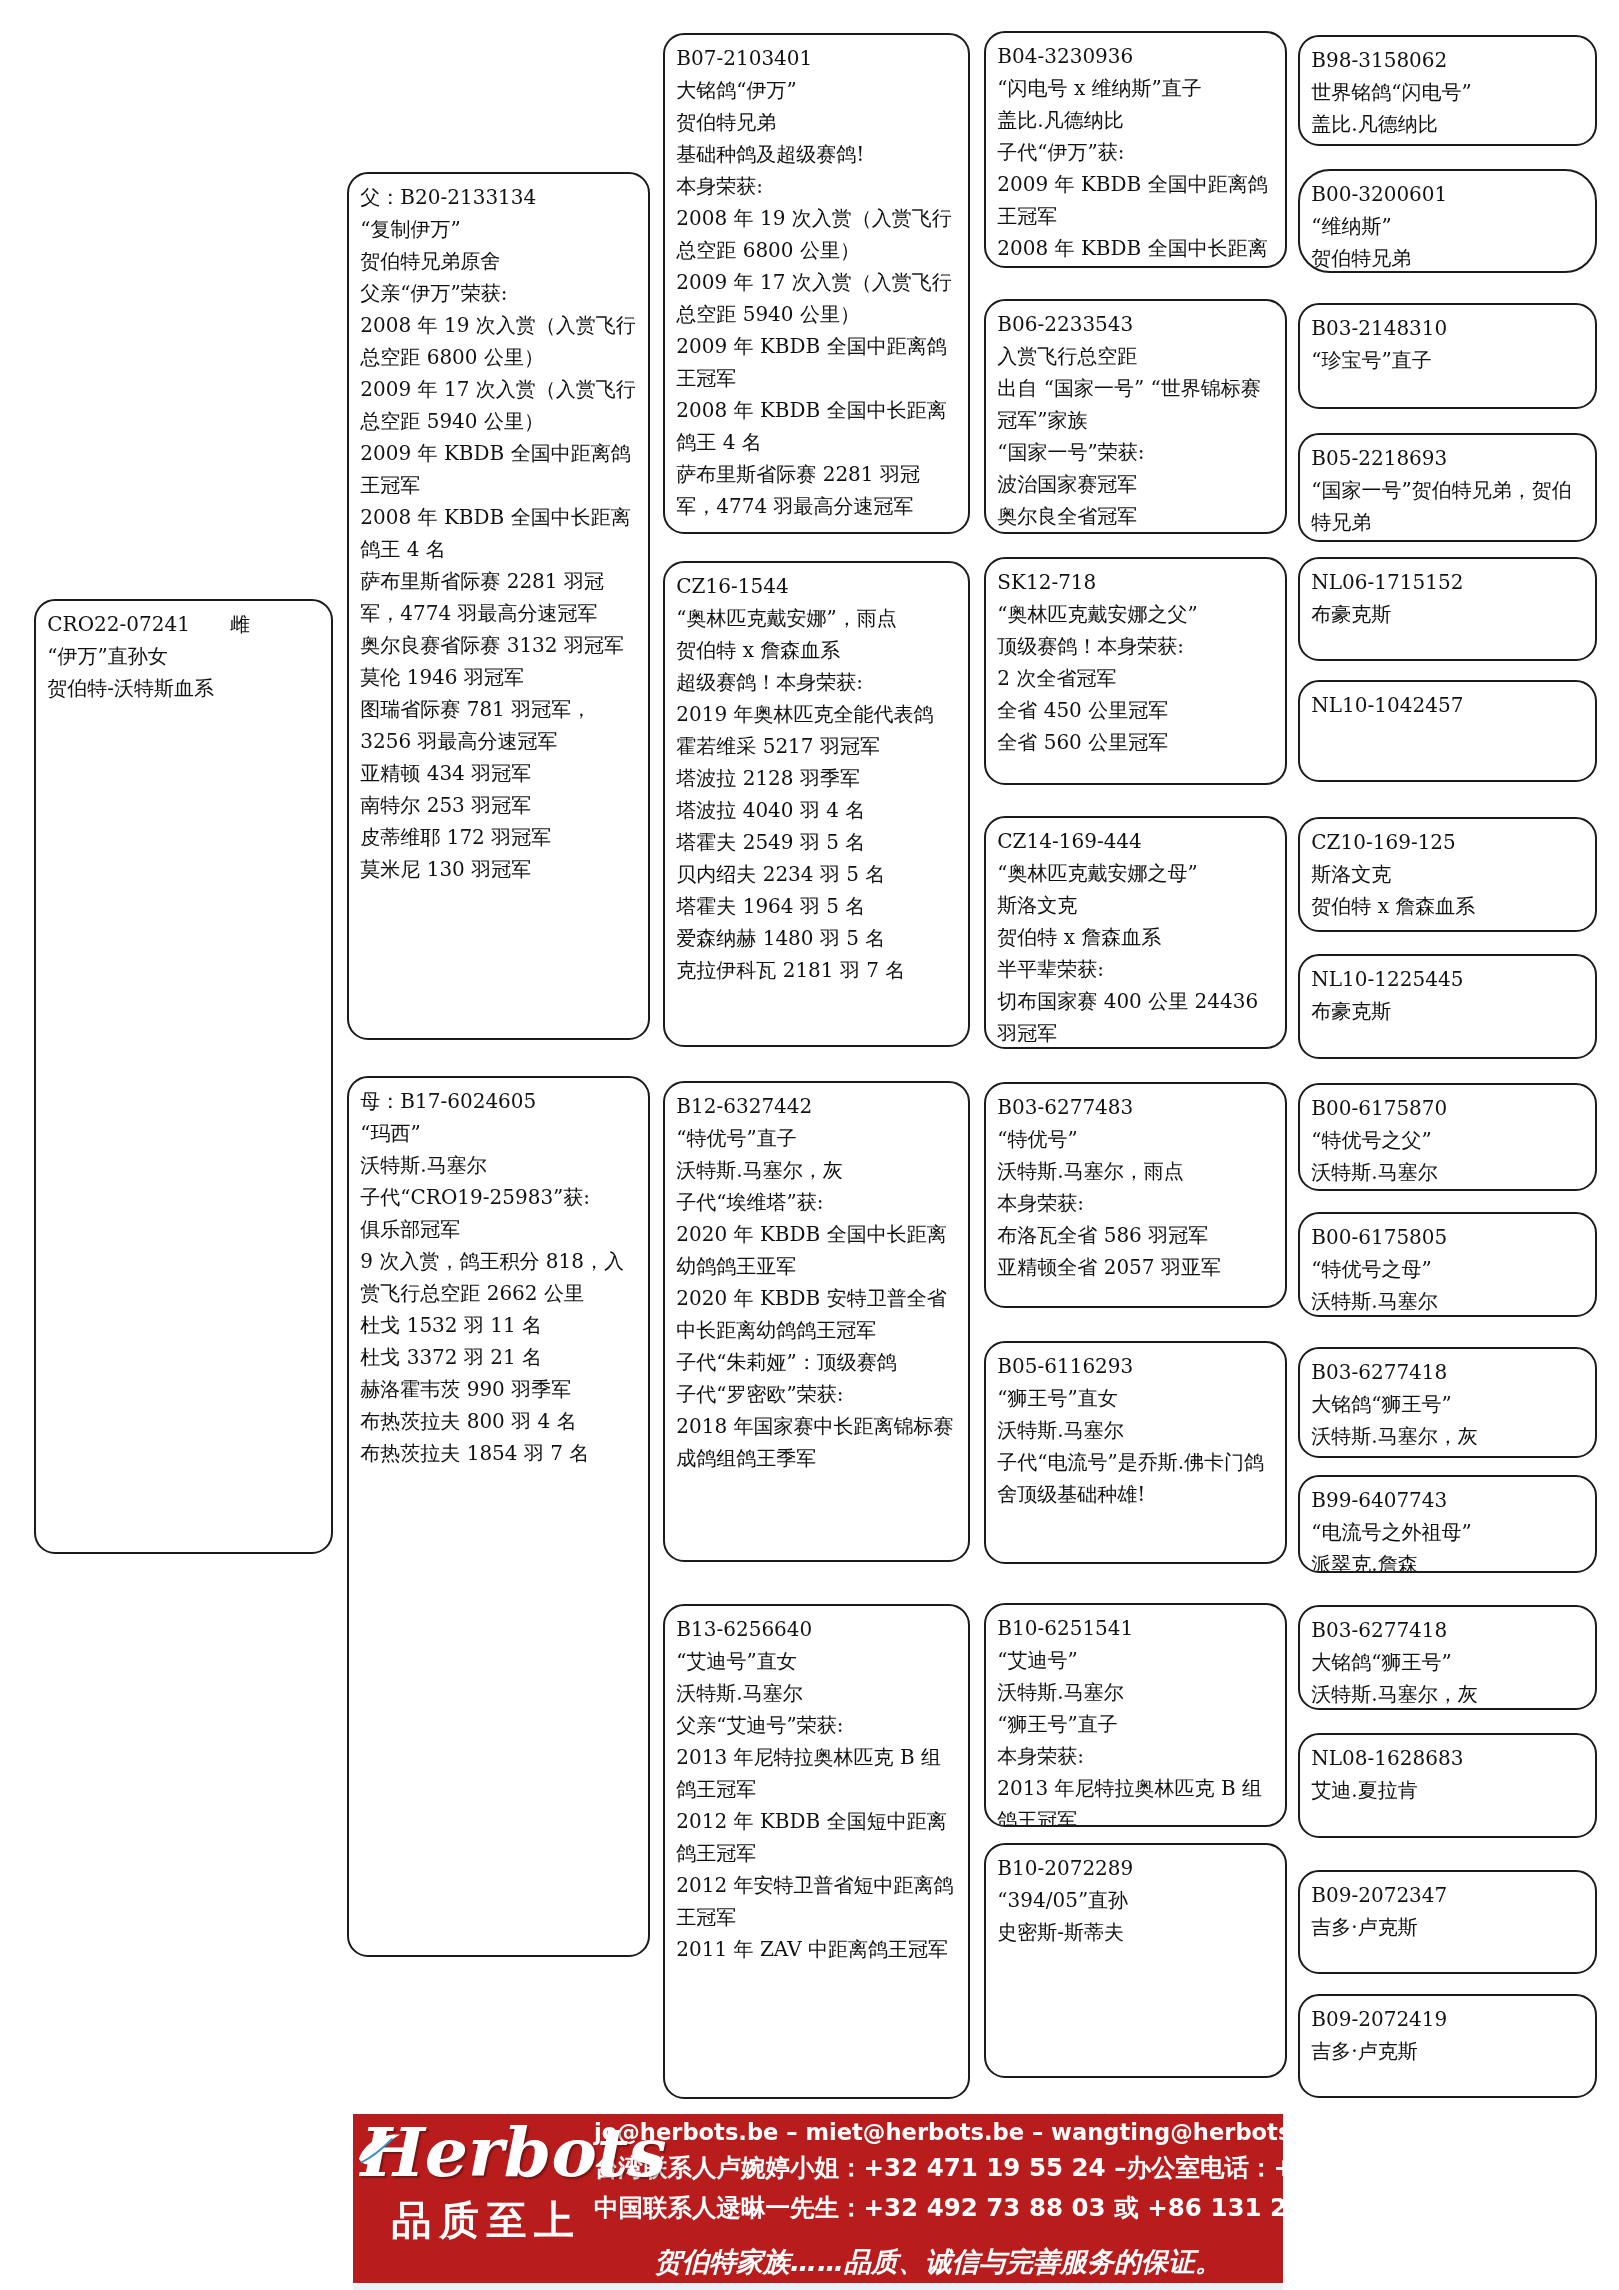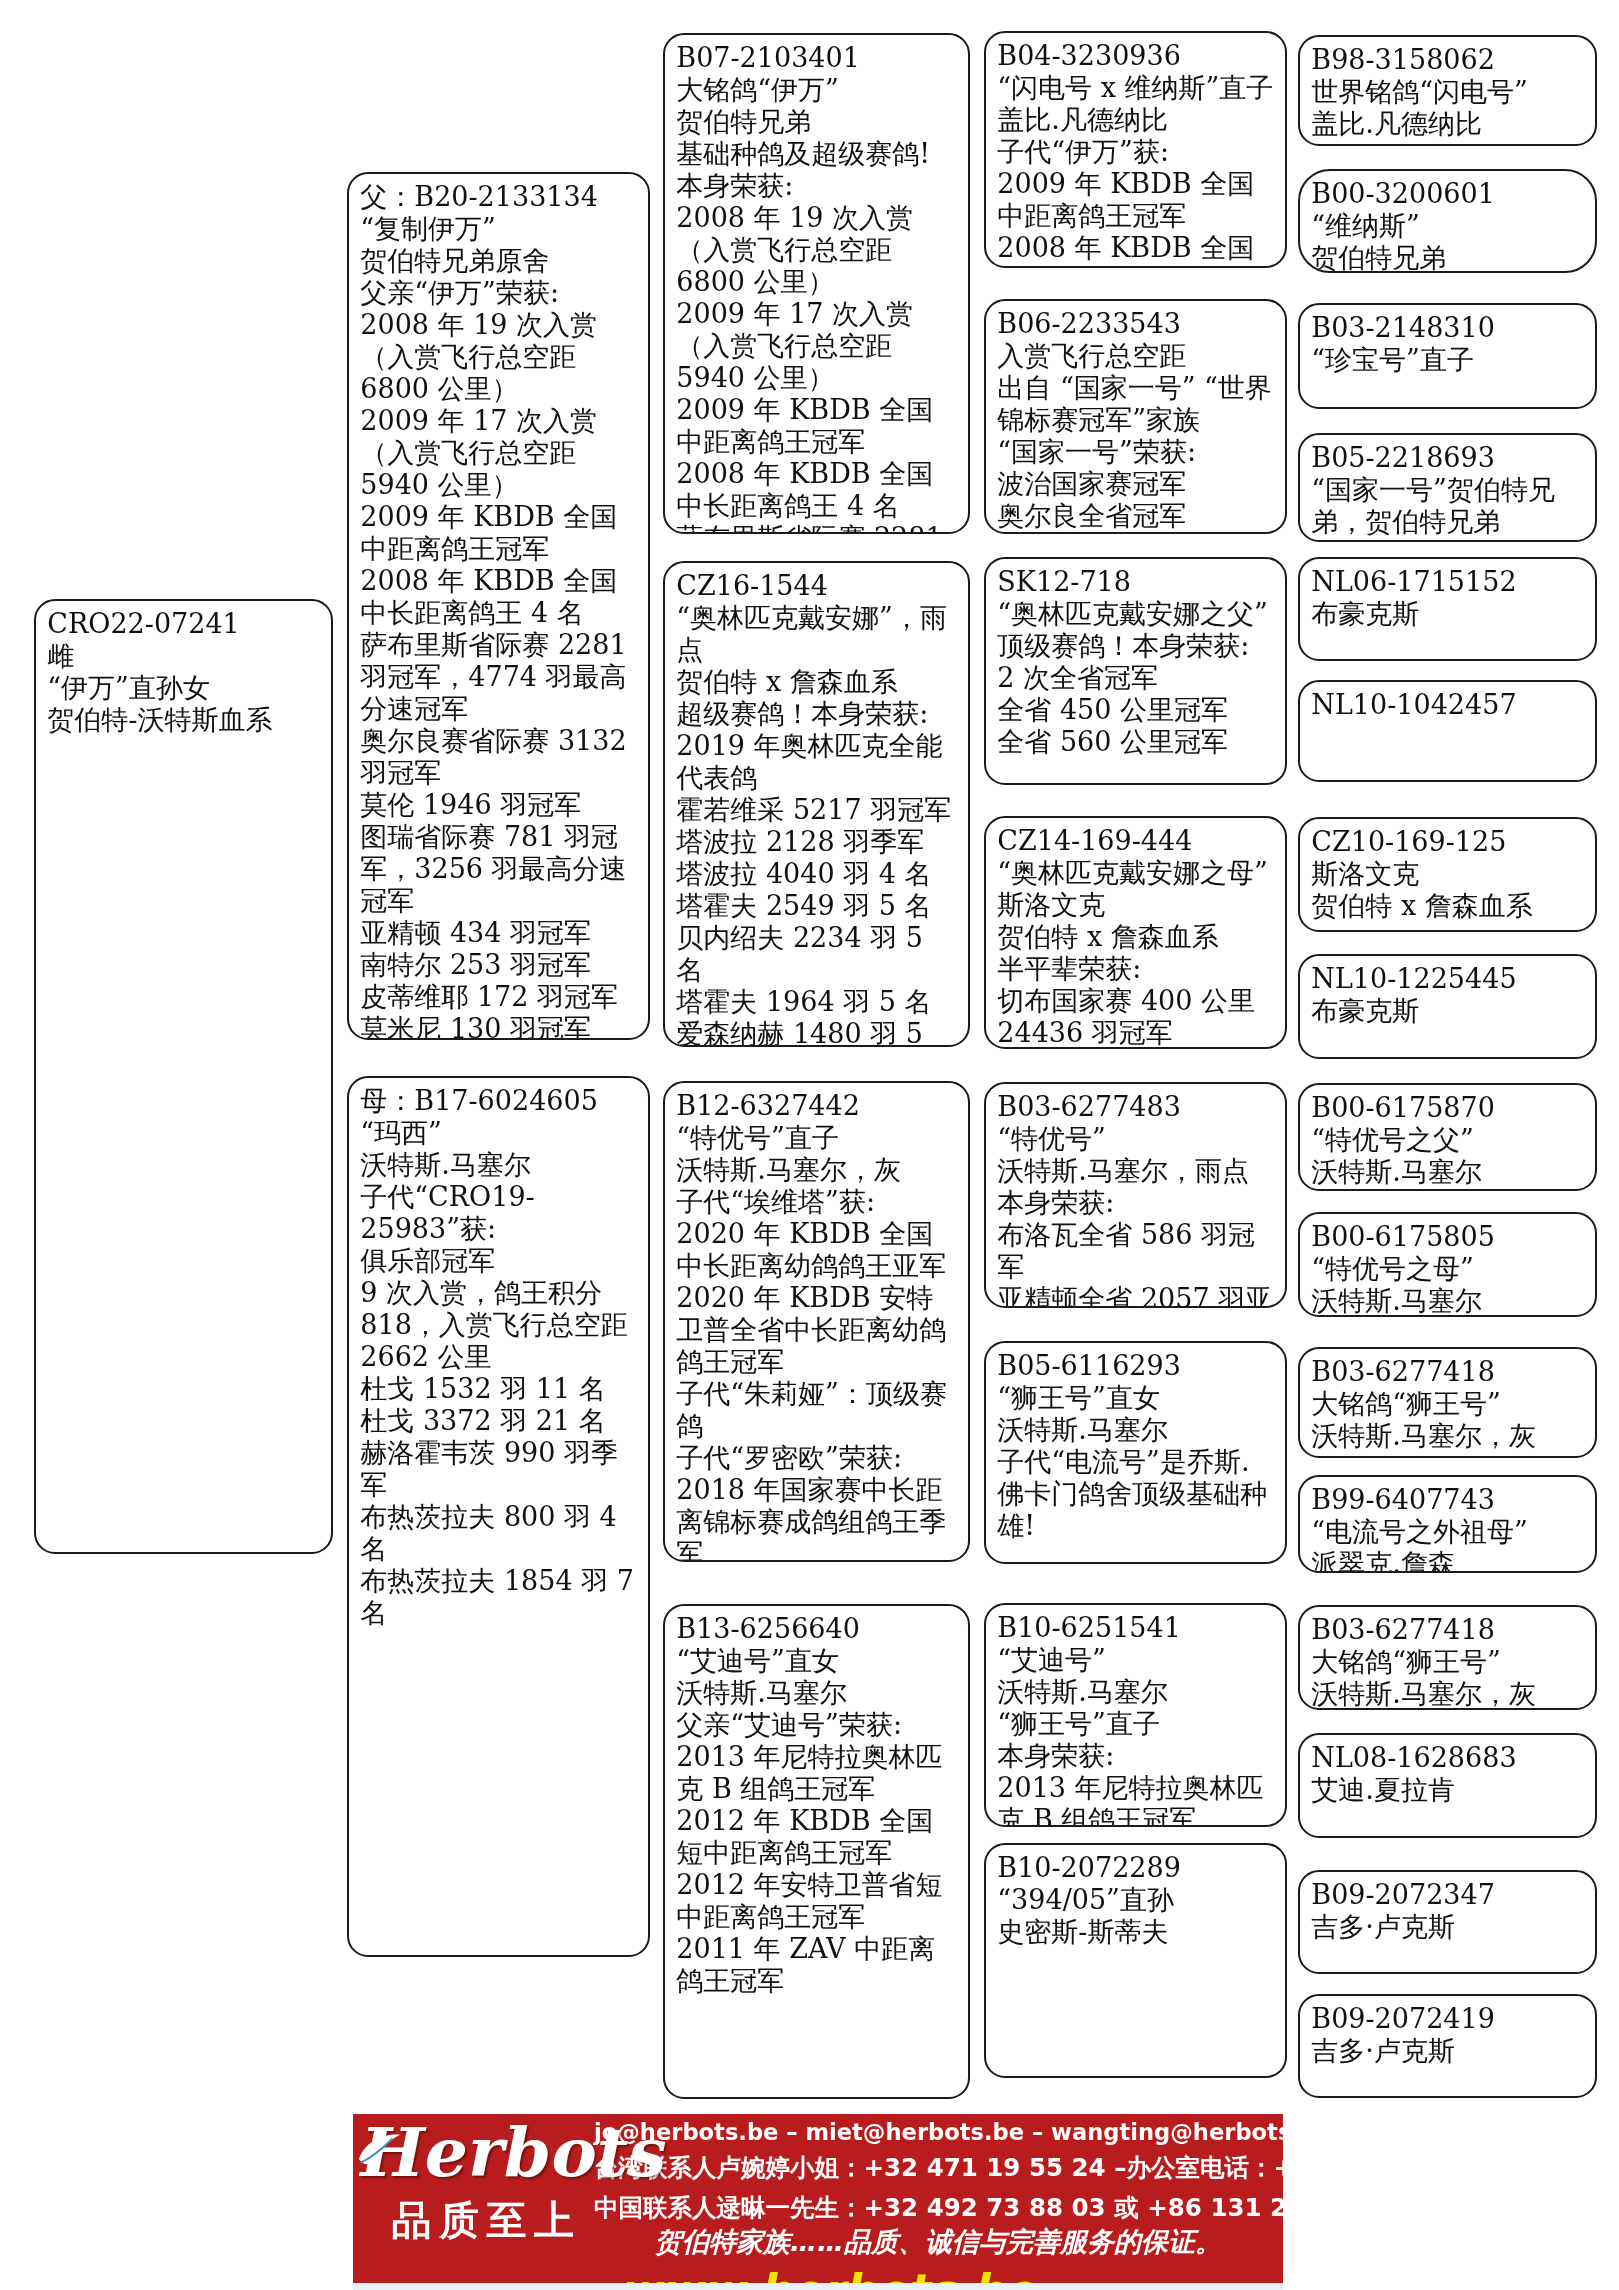--- a/index.html
+++ b/index.html
@@ -2,21 +2,21 @@
 <html style="font-size:15px"><head>
 <meta charset="utf-8">
 <style>
   html,body{margin:0;padding:0;}
   body{
     width:1620px;height:2290px;position:relative;background:#ffffff;
     font-family:"DejaVu Serif","Liberation Serif",serif;color:#111;
   }
   .box{
     position:absolute;background:#fff;border:2.8px solid #1b1b1b;border-radius:21px;
-    padding:6.6px 11.3px;font-size:27px;line-height:32px;box-sizing:border-box;overflow:hidden;
+    padding:6.6px 11.3px;font-size:20px;line-height:32px;box-sizing:border-box;overflow:hidden;
   }
   .box .line{min-height:32px;word-break:break-word;}
   .box .line.blank{height:32px;}
   
   #b-subject{left:34px;top:599px;width:299px;height:955px;}
   
   #b-father{left:347px;top:172px;width:303px;height:868px;}
   #b-mother{left:347px;top:1076px;width:303px;height:881px;}
   
   #b-g2-b07{left:663px;top:33px;width:307px;height:501px;}
@@ -60,21 +60,21 @@
   .brand{
     font-family:"DejaVu Serif","Liberation Serif",serif;
     font-size:68px;line-height:73px;font-weight:bold;font-style:italic;
     text-shadow:1.9px 1.9px 1.9px rgba(0,0,0,.35);white-space:nowrap;
   }
   .feather{position:absolute;left:-5.6px;top:15px;}
   .slogan{font-size:40px;font-weight:bold;letter-spacing:7.5px;margin-top:3.8px;white-space:nowrap;}
   .right-col{margin-left:241px;text-align:center;padding-top:4.7px;}
   .emails{font-size:22.6px;font-weight:bold;white-space:nowrap;}
   .contact{font-size:24.5px;font-weight:bold;margin-top:6.6px;white-space:nowrap;}
-  .tagline{font-size:27px;font-weight:bold;font-style:italic;margin-top:0;white-space:nowrap;}
+  .tagline{font-size:27px;font-weight:bold;font-style:italic;margin-top:20px;white-space:nowrap;}
   .website-row{display:flex;align-items:center;justify-content:center;gap:41px;margin-top:7.5px;transform:translateX(-108px);}
   .website{color:#f2e202;font-size:45px;line-height:47px;font-weight:bold;font-style:italic;white-space:nowrap;}
 </style>
 </head>
 <body>
 
 <div>
   <div class="box" id="b-subject">
       <div class="line">CRO22-07241　　雌</div>
       <div class="line">“伊万”直孙女</div>

